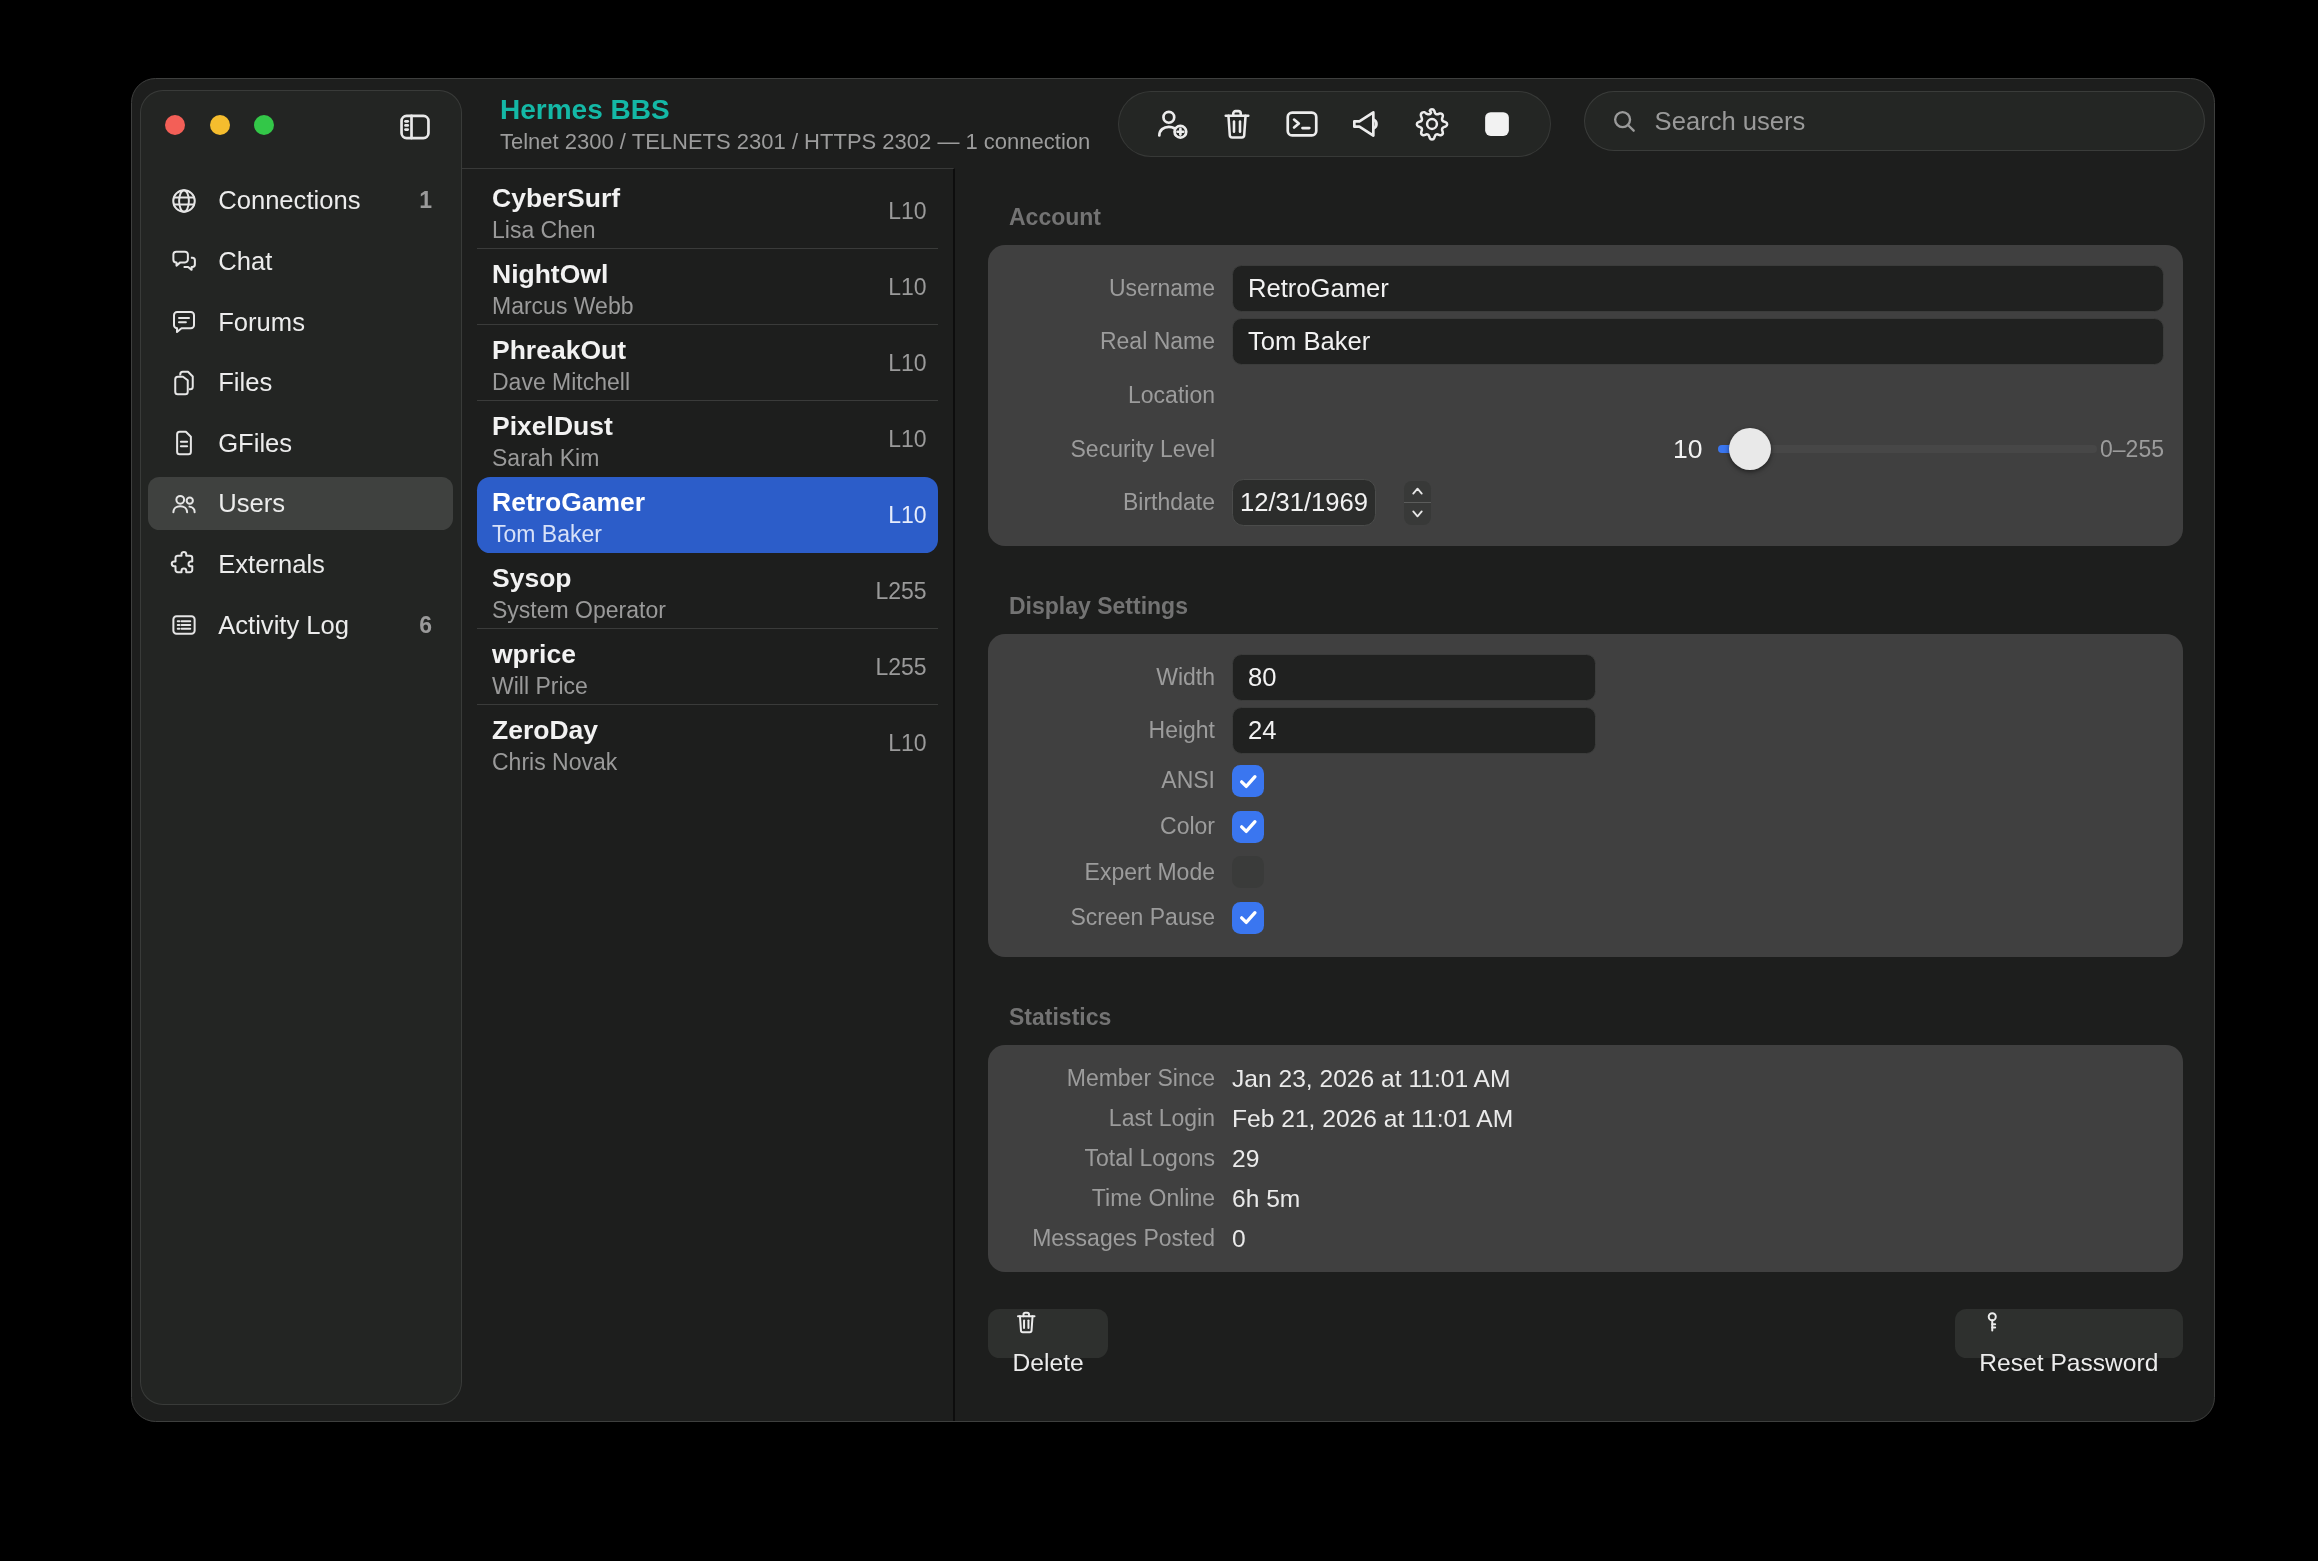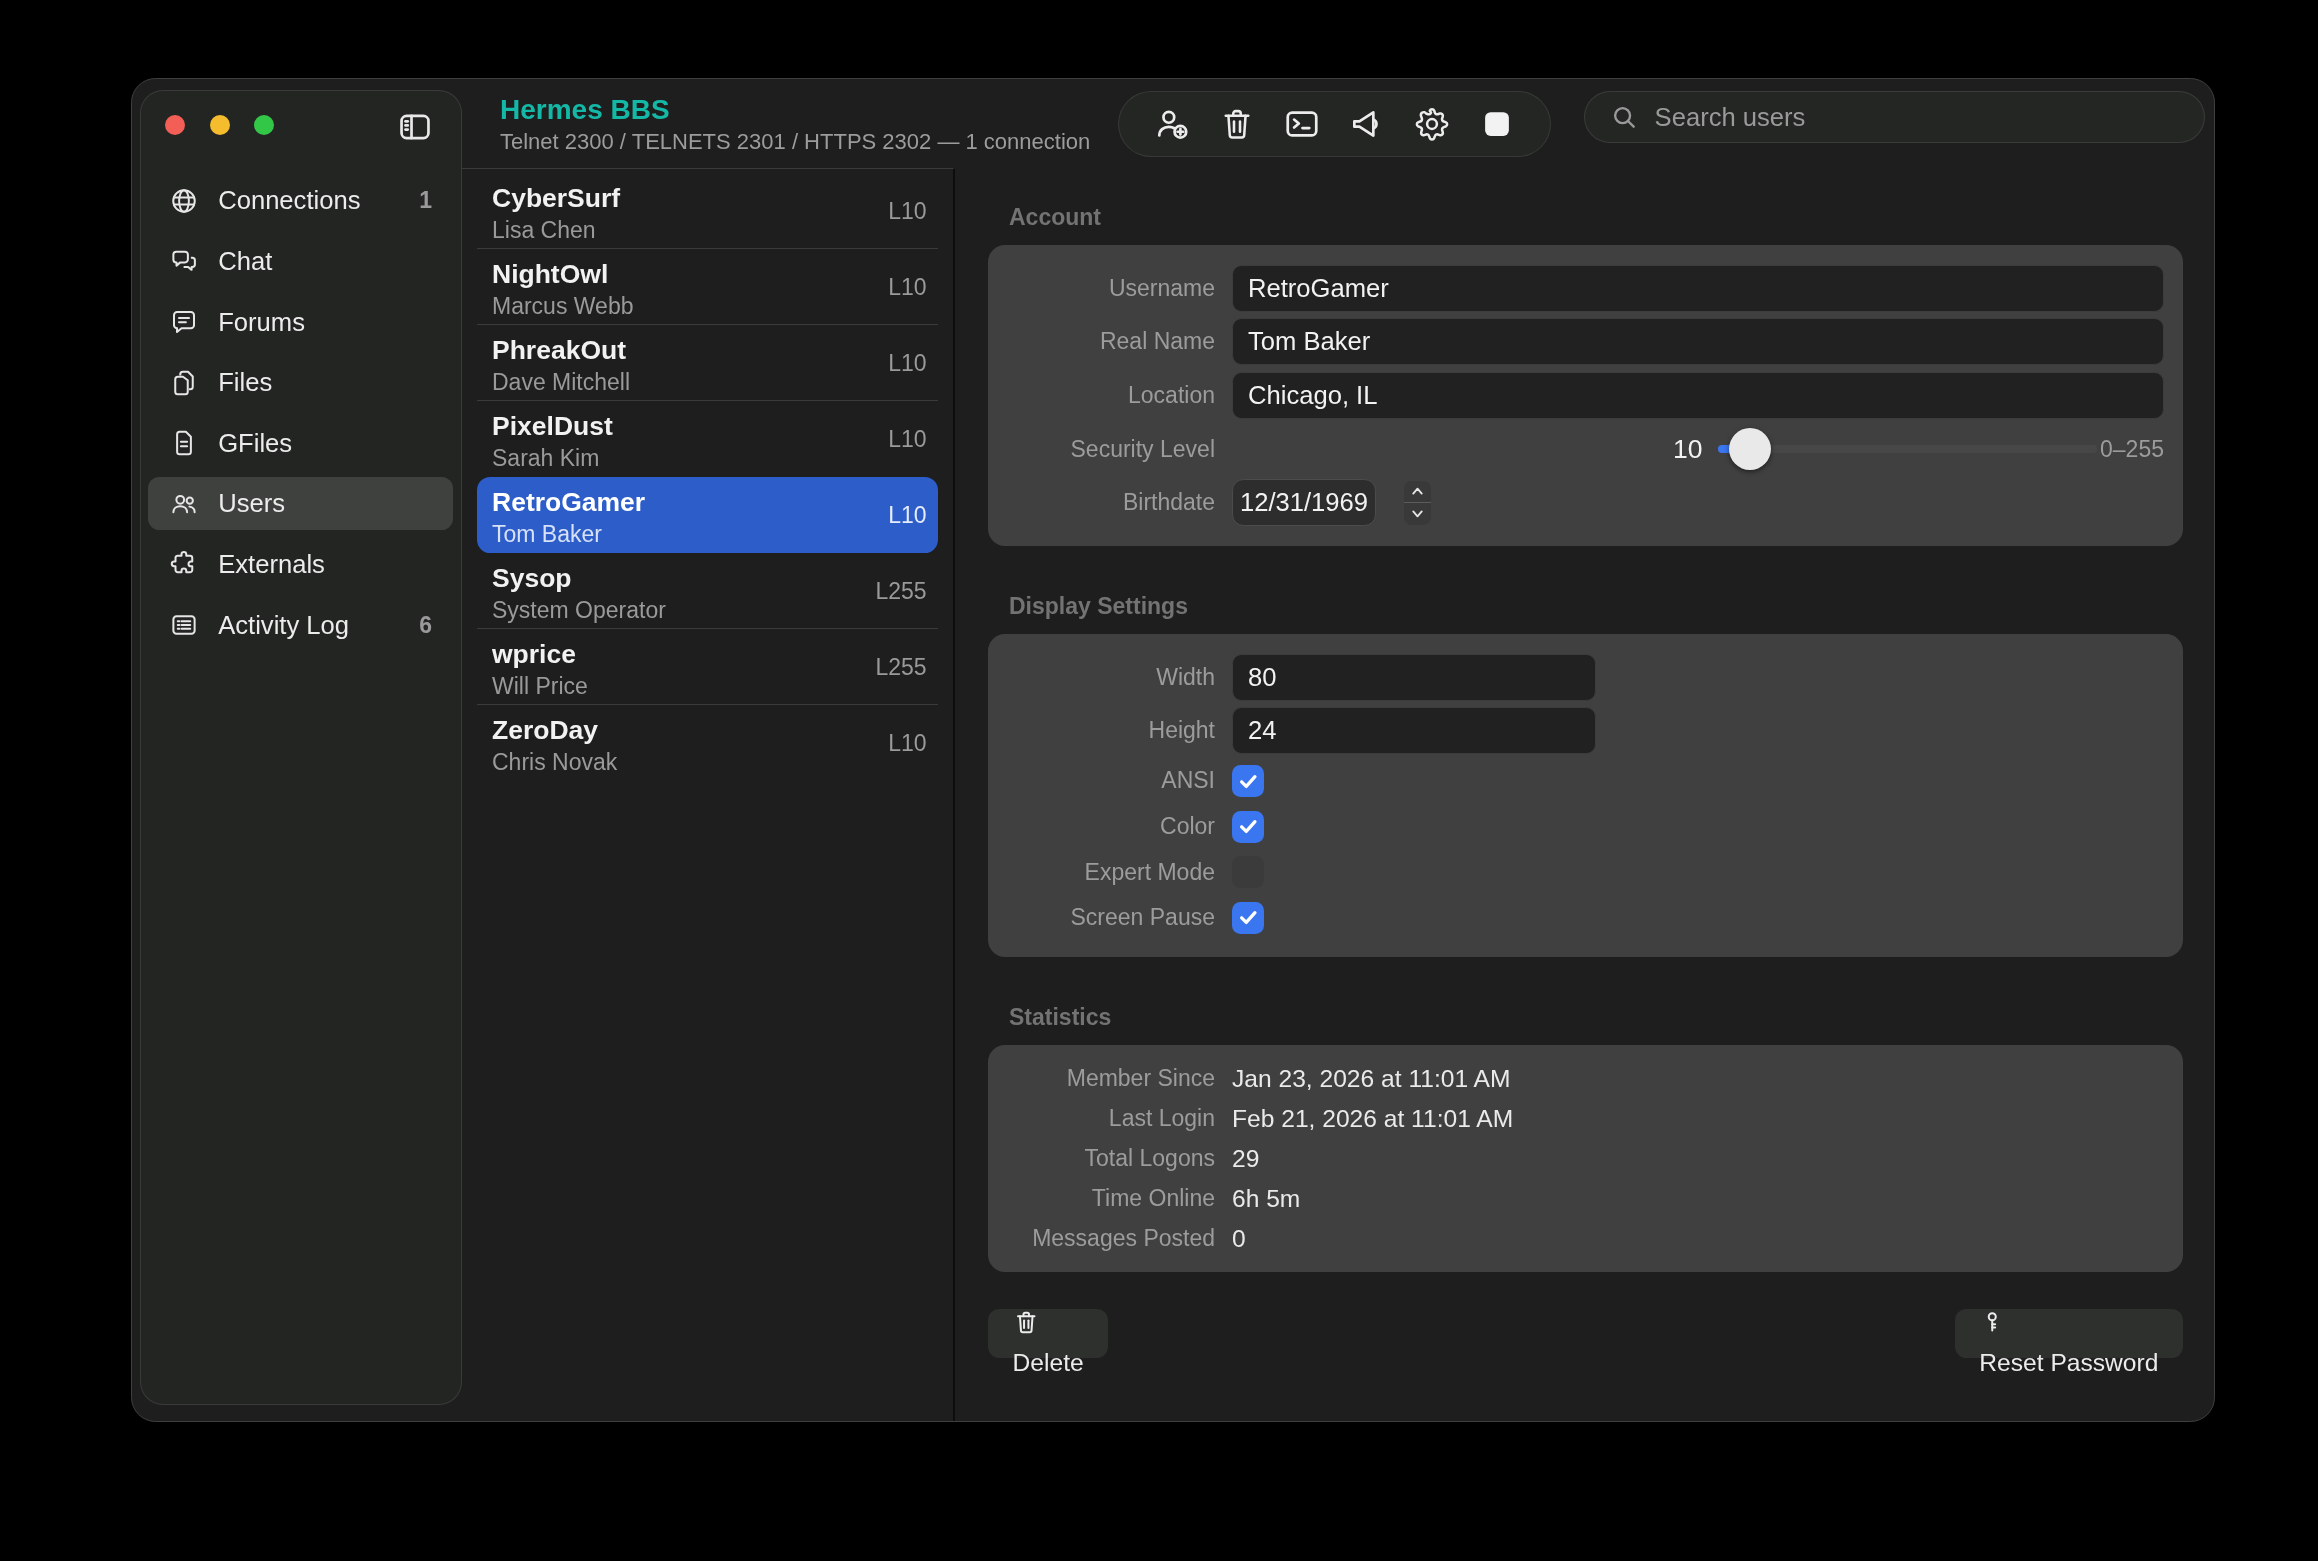--- a/index.html
+++ b/index.html
@@ -22,21 +22,21 @@
   .nav-item .badge{color:#9a9a9a;font-size:23px;font-weight:600;}
 
   
   .titleblock{position:absolute;left:368px;top:14px;}
   .titleblock .t{font-size:28px;font-weight:700;color:#14b8a6;line-height:34px;}
   .titleblock .s{font-size:22px;color:#9c9c9c;line-height:29px;}
   .toolbar{position:absolute;left:986px;top:12.3px;width:433px;height:66px;background:#242624;
     border:1.4px solid rgba(255,255,255,.09);border-radius:33px;box-sizing:border-box;
     display:flex;align-items:center;justify-content:space-around;padding:0 21px;}
   .tool{width:40px;height:40px;color:#ececec;display:flex;align-items:center;justify-content:center;}
-  .search{position:absolute;left:1452px;top:12.3px;width:621px;height:52px;background:#242624;
+  .search{position:absolute;left:1452px;top:12.3px;width:621px;height:60px;background:#242624;
     border:1.4px solid rgba(255,255,255,.10);border-radius:33px;box-sizing:border-box;
     display:flex;align-items:center;gap:15px;padding:0 24.6px;}
   .search .ic{width:28px;height:28px;color:#9a9a9a;flex:0 0 28px;}
   .search input{flex:1;background:transparent;border:none;outline:none;color:#ededed;font-size:25.6px;
     font-family:inherit;}
   .search input::placeholder{color:#9a9a9a;}
 
   
   .listpane{position:absolute;left:330px;top:89px;width:493px;bottom:0;border-top:1.4px solid rgba(255,255,255,.12);
     border-right:2.8px solid #0d0d0d;box-sizing:border-box;padding-top:4px;}
@@ -316,21 +316,20 @@
       <div class="frow">
         <span class="flabel">Username</span>
         <input class="tfield" value="RetroGamer" style="">
       </div>
       <div class="frow">
         <span class="flabel">Real Name</span>
         <input class="tfield" value="Tom Baker" style="">
       </div>
       <div class="frow">
         <span class="flabel">Location</span>
-        <input class="tfield" value="Chicago, IL" style="">
       </div>
       <div class="frow">
         <span class="flabel">Security Level</span>
         <div class="slider-wrap">
           <span class="slider-val">10</span>
           <div class="slider-track">
             <div class="slider-fill"></div>
             <div class="slider-thumb"></div>
           </div>
           <span class="slider-range">0–255</span>

